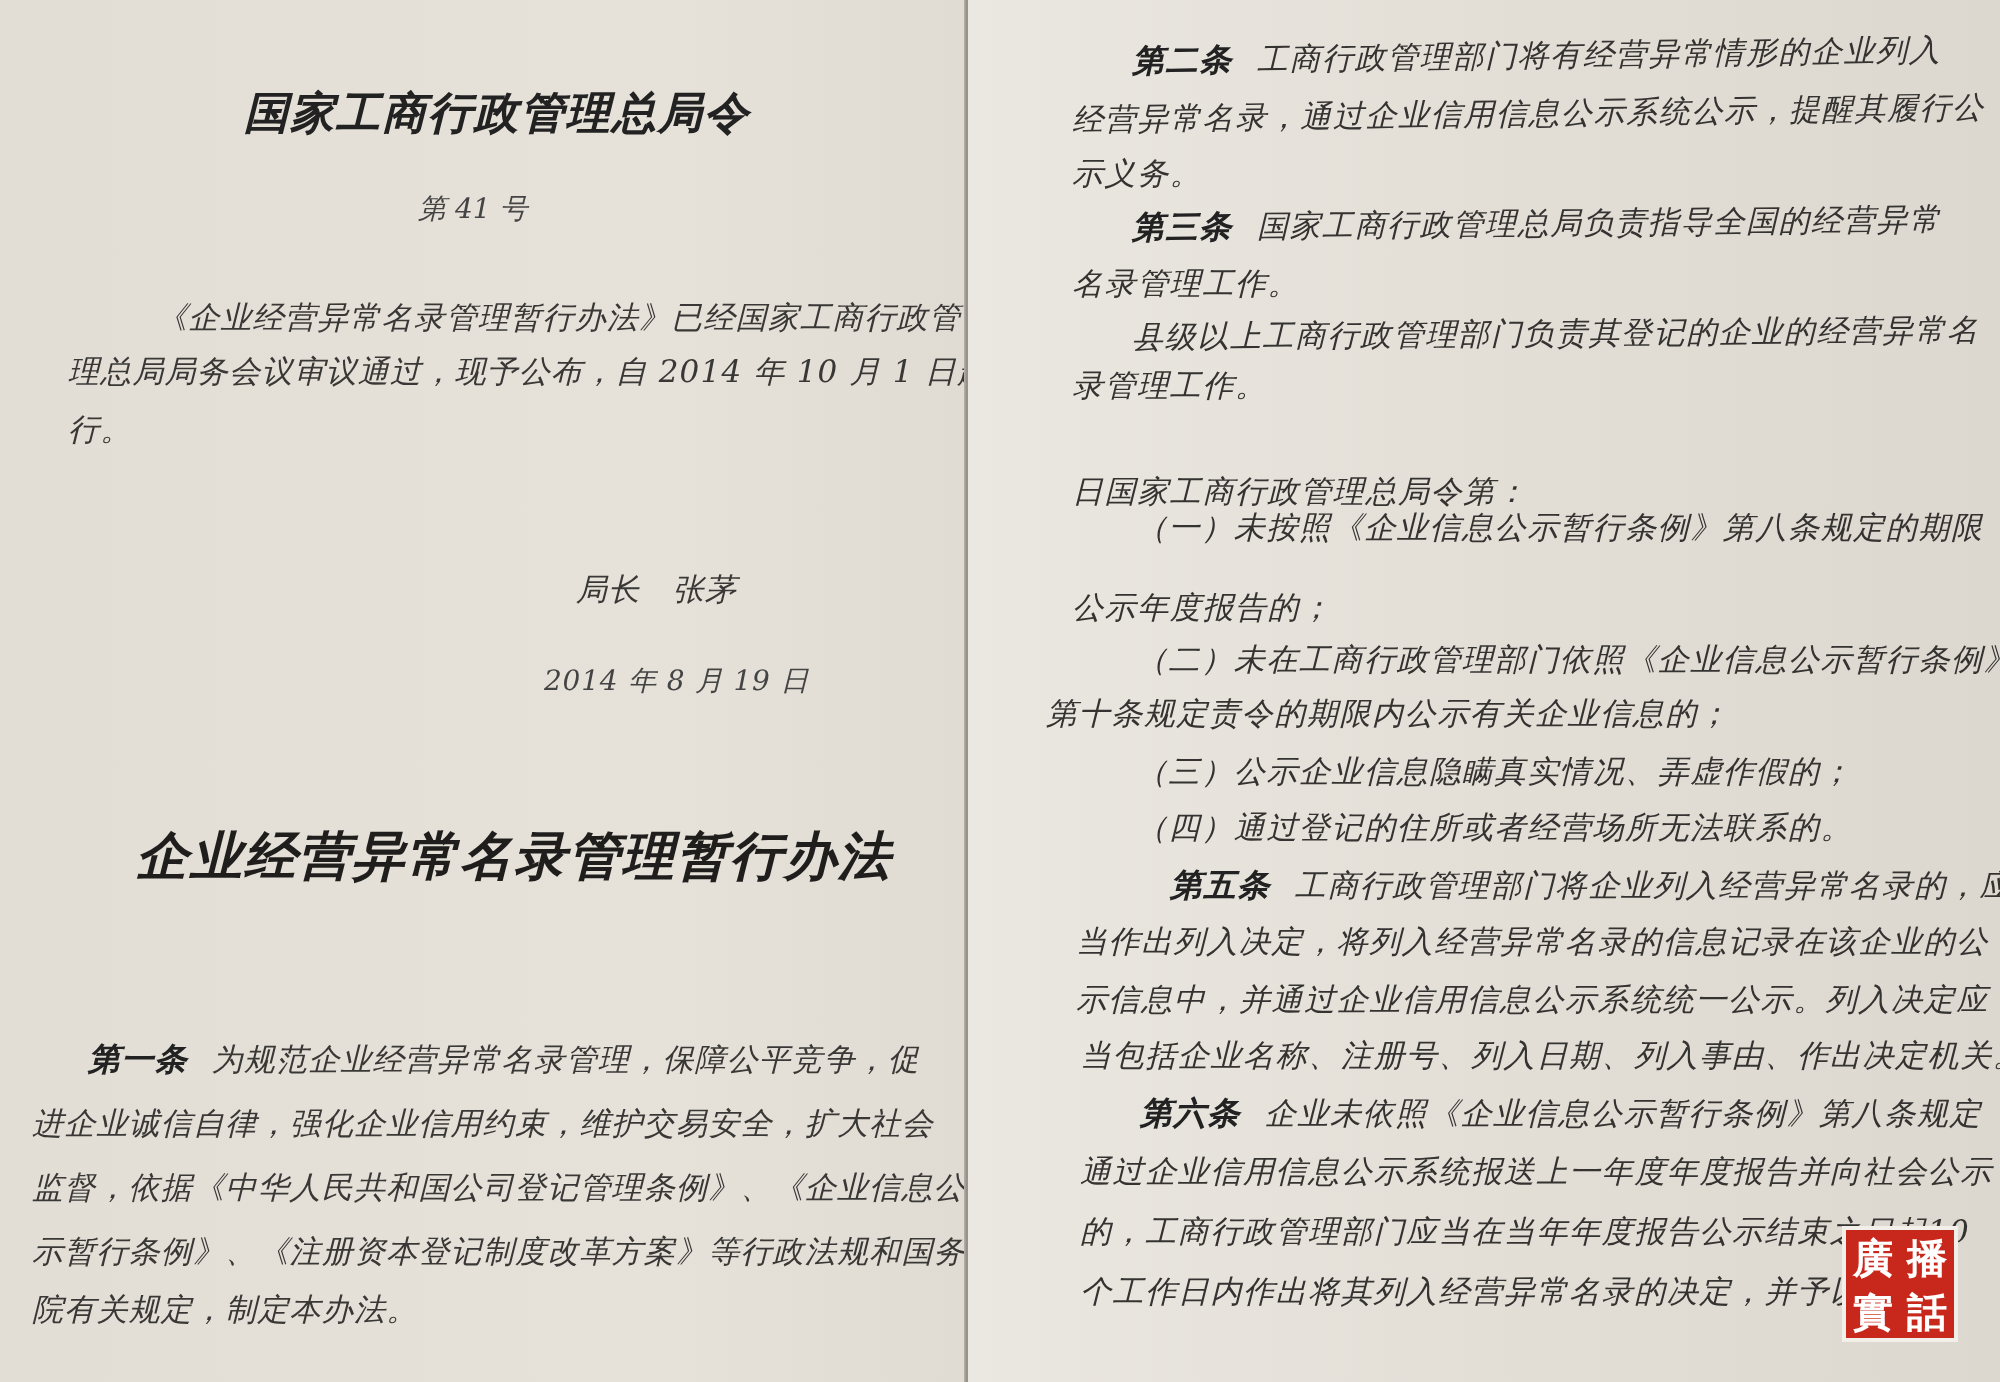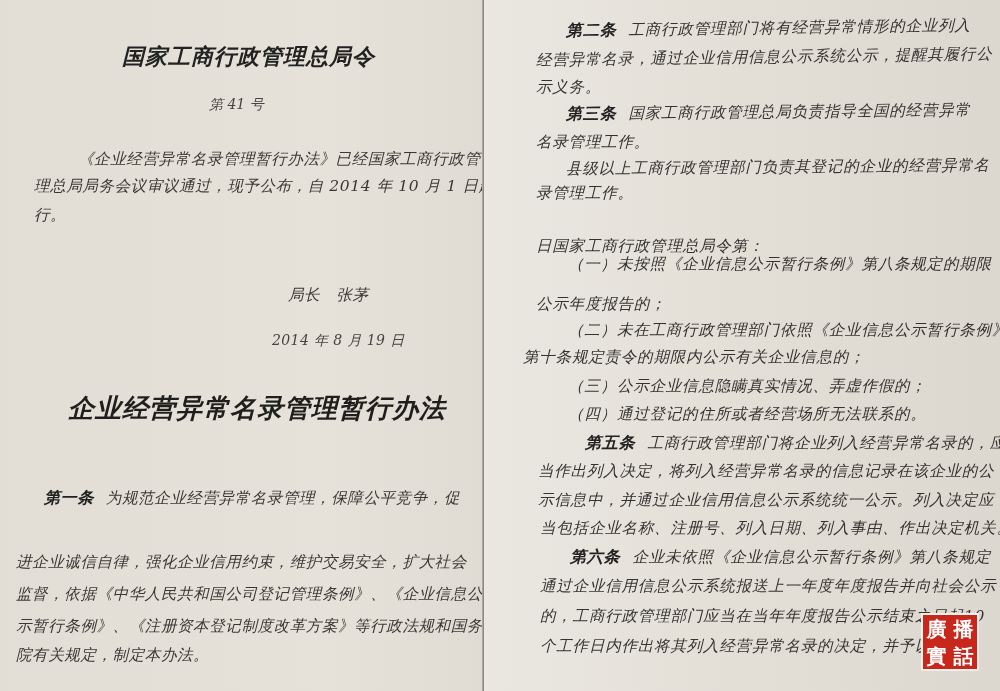--- a/index.html
+++ b/index.html
@@ -23,21 +23,21 @@
   .gutter {
     position: absolute; left: 482px; top: 0; width: 3px; height: 691px;
     background: linear-gradient(90deg, #b9b4ab, #8f8a82, #c9c4bb);
   }
   .line { position: absolute; white-space: nowrap; }
   .title {
     font-size: 22px; font-weight: bold; letter-spacing: 1px; color: #222;
   }
   .num { font-size: 14px; color: #444; }
   .body-text { font-size: 15.5px; letter-spacing: 0.6px; color: #3a3836; }
-  .big-title { font-size: 26px; font-weight: bold; letter-spacing: 1px; color: #1f1e1d; }
+  .big-title { font-size: 26px; font-weight: bold; letter-spacing: 1px; color: #1f1e1d; margin-top: 20px; }
   .small { font-size: 14px; color: #444; letter-spacing: 0.4px; margin-top: 16px; }
   .art { font-family: "DejaVu Sans", "Liberation Sans", sans-serif; font-weight: bold; color: #222; margin-right: 12px; font-size: 16px; }
   .right-text { font-size: 15.5px; letter-spacing: 0.8px; color: #353331; }
   .seal {
     position: absolute; left: 921px; top: 613px; width: 58px; height: 58px;
     background: #c8281c; border: 2px solid #f2efe9; box-sizing: border-box;
     display: grid; grid-template-columns: 1fr 1fr; grid-template-rows: 1fr 1fr;
     color: #fff; font-size: 20px; font-weight: bold; line-height: 1;
     align-items: center; justify-items: center; font-family: "DejaVu Serif", serif;
   }
@@ -51,21 +51,21 @@
 
   <div class="line body-text" style="left:78px; top:149px;">《企业经营异常名录管理暂行办法》已经国家工商行政管</div>
   <div class="line body-text" style="left:34px; top:176px;">理总局局务会议审议通过，现予公布，自 2014 年 10 月 1 日起施</div>
   <div class="line body-text" style="left:34px; top:205px;">行。</div>
 
   <div class="line body-text" style="left:288px; top:285px;">局长　张茅</div>
   <div class="line small" style="left:272px; top:316px;">2014 年 8 月 19 日</div>
 
   <div class="line big-title" style="left:68px; top:391px;">企业经营异常名录管理暂行办法</div>
 
-  <div class="line body-text" style="left:44px; top:488px;text-align:right;">
+  <div class="line body-text" style="left:44px; top:520px;text-align:right;">
     <span class="art">第一条</span><span>为规范企业经营异常名录管理，保障公平竞争，促</span>
   </div>
   <div class="line body-text" style="left:16px; top:552px;">进企业诚信自律，强化企业信用约束，维护交易安全，扩大社会</div>
   <div class="line body-text" style="left:16px; top:584px;">监督，依据《中华人民共和国公司登记管理条例》、《企业信息公</div>
   <div class="line body-text" style="left:16px; top:645px;">院有关规定，制定本办法。</div>
   <div class="line body-text" style="left:16px; top:616px;">示暂行条例》、《注册资本登记制度改革方案》等行政法规和国务</div>
 </div>
 
 <div class="gutter"></div>
 

